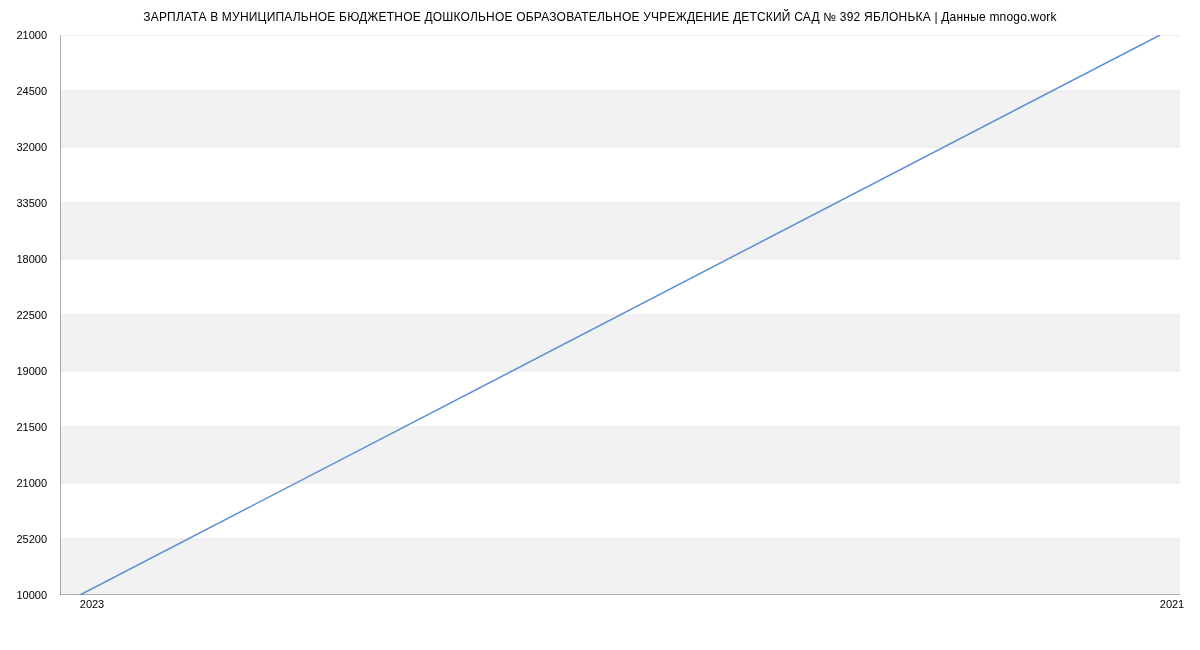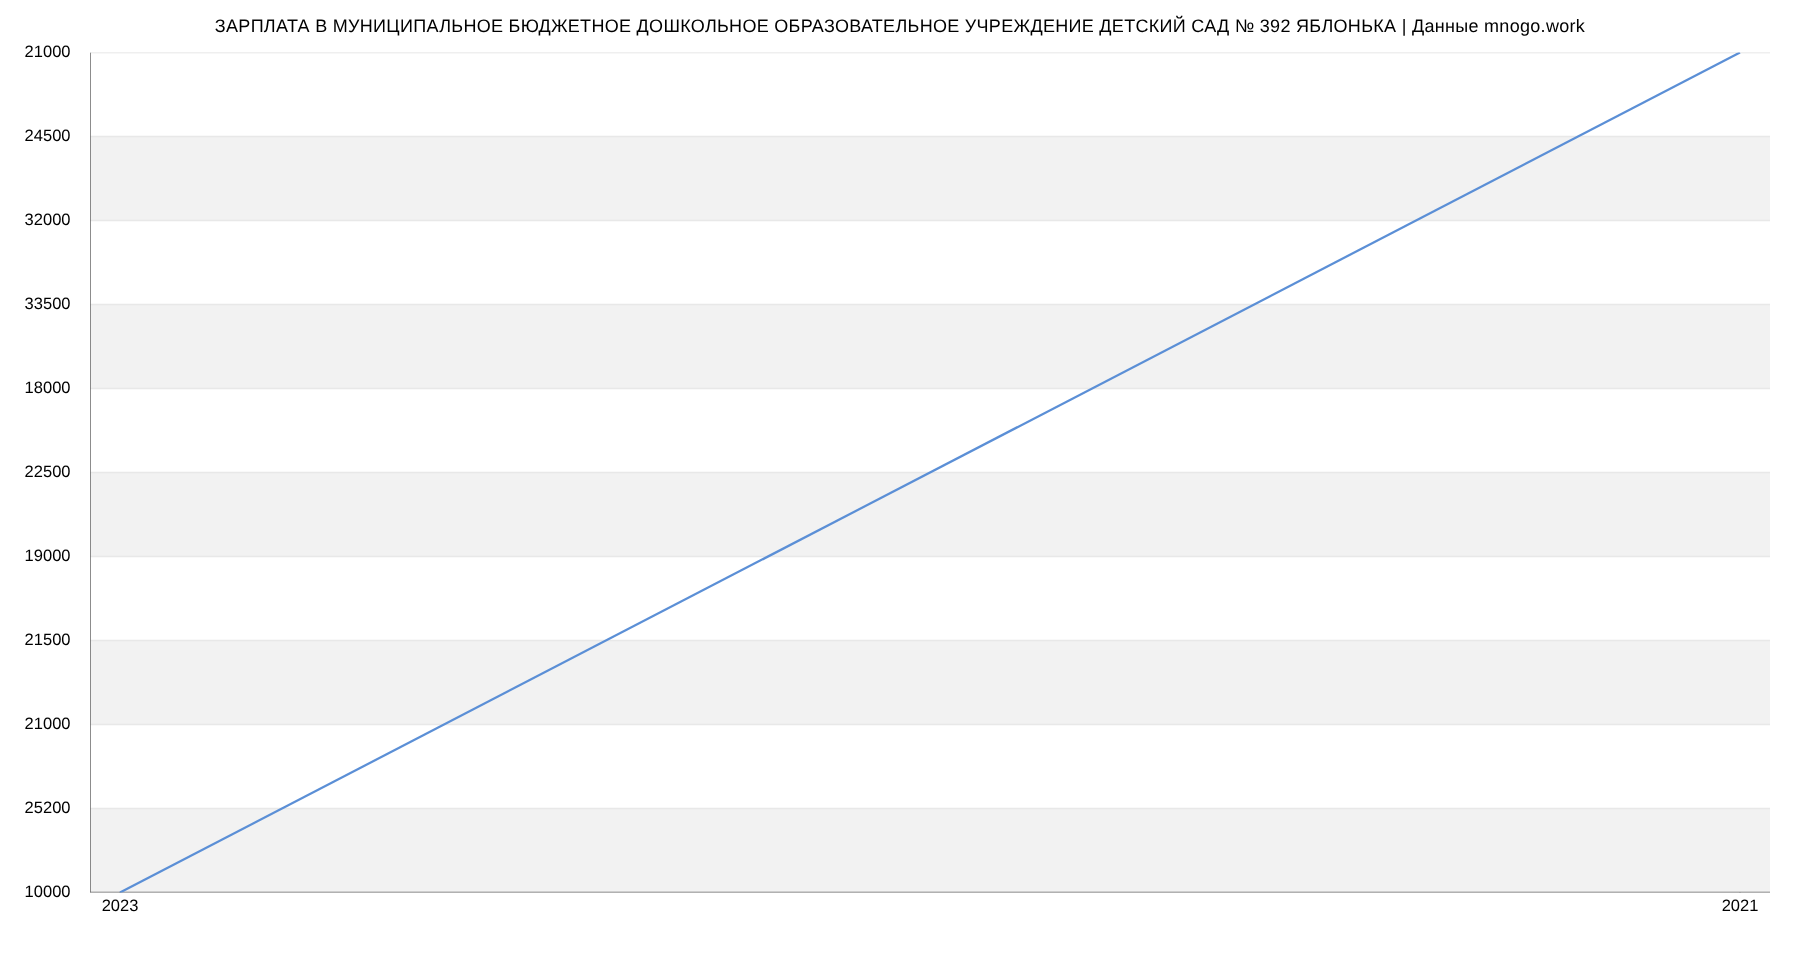--- a/index.html
+++ b/index.html
@@ -47,20 +47,21 @@
       left: 60px;
       top: 598px;
       width: 1120px;
       height: 20px;
     }
     .x-label {
       position: absolute;
       font-size: 11px;
       color: #000;
       transform: translateX(-50%);
+      margin-left: 12px;
     }
   </style>
 </head>
 <body>
 
 <div class="chart-title">ЗАРПЛАТА В МУНИЦИПАЛЬНОЕ БЮДЖЕТНОЕ ДОШКОЛЬНОЕ ОБРАЗОВАТЕЛЬНОЕ УЧРЕЖДЕНИЕ ДЕТСКИЙ САД № 392 ЯБЛОНЬКА | Данные mnogo.work</div>
 
 <div class="y-axis-labels">
   <div class="y-label" style="top:100%">10000</div>
   <div class="y-label" style="top:90%">25200</div>

